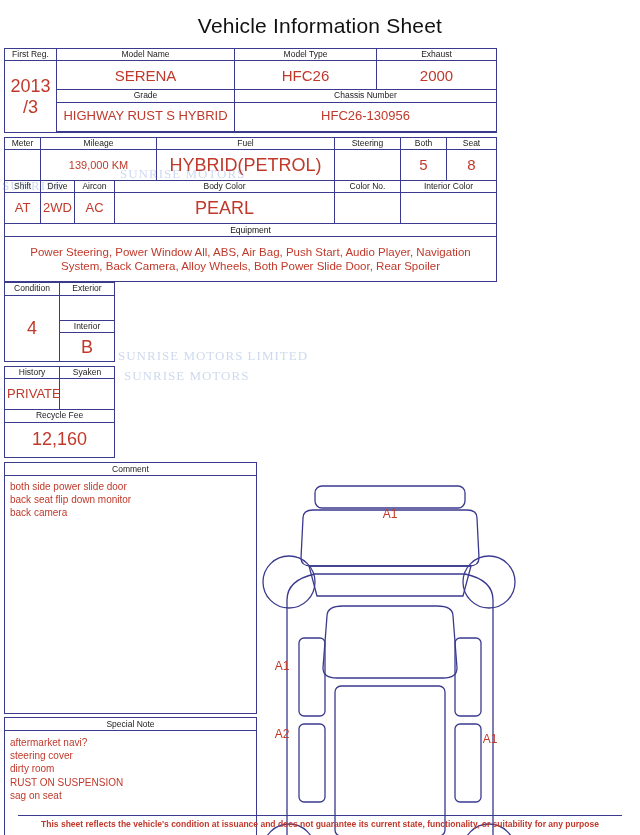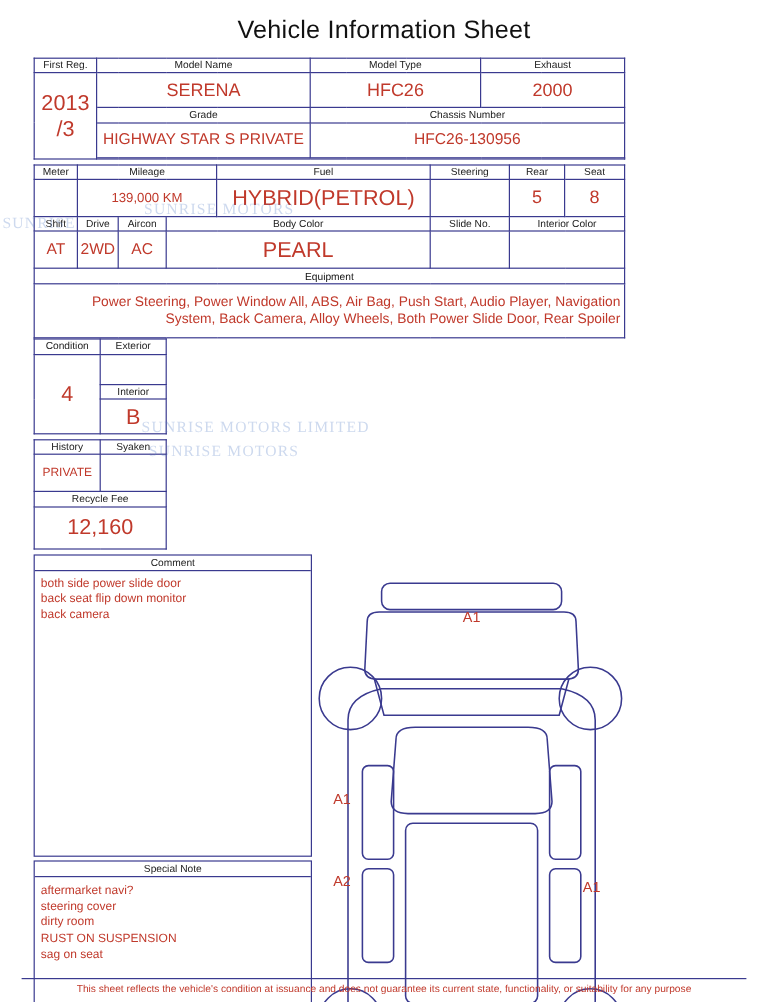--- a/index.html
+++ b/index.html
@@ -13,21 +13,21 @@
     font-family: "Liberation Sans", sans-serif;
     color: #111111;
     position: relative;
     overflow: hidden;
   }
   .sheet {
     position: relative;
     width: 640px;
     height: 835px;
     box-sizing: border-box;
-    padding: 0 28px;
+    padding: 0 4px;
   }
   .title {
     text-align: center;
     font-size: 21px;
     font-weight: normal;
     color: #111;
     padding-top: 14px;
     padding-bottom: 10px;
     letter-spacing: 0.2px;
   }
@@ -48,21 +48,21 @@
   }
   .val {
     color: #c0392b;
     text-align: center;
     font-size: 15px;
     padding: 1px 2px;
     line-height: 1.15;
     white-space: nowrap;
   }
   .val.sm { font-size: 11px; }
-  .val.xs { font-size: 10px; }
+  .val.xs { font-size: 13px; }
   .val.md { font-size: 13px; }
   .val.lg { font-size: 18px; }
   .top-wrap {
     display: flex;
     align-items: flex-start;
     gap: 0;
     flex-direction: column;
   }
   .left-block { width: 492px; }
   .right-block { width: 110px; }
@@ -74,21 +74,21 @@
   .equip-head {
     font-size: 8.5px;
     text-align: center;
     padding: 1px;
   }
   .equip-body {
     color: #c0392b;
     font-size: 11.5px;
     line-height: 1.25;
     padding: 2px 3px;
-    text-align: right;
+    text-align: center;
   }
 
   
   .lower {
     display: flex;
     margin-top: 4px;
   }
   .comment-col {
     width: 253px;
   }
@@ -125,20 +125,21 @@
     position: absolute;
     left: 0;
     right: 0;
     bottom: 6px;
     text-align: center;
     font-size: 8.5px;
     color: #c0392b;
     padding-top: 3px;
     border-top: 1px solid #3a3a8f;
     margin: 0 18px;
+    font-weight: bold;
   }
   .wm {
     position: absolute;
     color: rgba(90,130,200,0.30);
     font-size: 13px;
     font-family: "Liberation Serif", serif;
     letter-spacing: 1px;
     pointer-events: none;
     white-space: nowrap;
   }
@@ -181,21 +182,21 @@
             </td>
             <td class="val" colspan="4" style="height:26px">SERENA</td>
             <td class="val" colspan="3">HFC26</td>
             <td class="val" colspan="2">2000</td>
           </tr>
           <tr>
             <td class="lbl" colspan="4">Grade</td>
             <td class="lbl" colspan="5">Chassis Number</td>
           </tr>
           <tr>
-            <td class="val md" colspan="4" style="height:26px">HIGHWAY STAR S PRIVATE</td>
+            <td class="val md" colspan="4" style="height:26px">HIGHWAY RUST S HYBRID</td>
             <td class="val md" colspan="5">HFC26-130956</td>
           </tr>
           <tr style="visibility:hidden;height:0">
             <td class="nb" colspan="9" style="height:0;padding:0"></td>
           </tr>
         </tbody>
       </table>
 
       <table class="grid t-main" style="margin-top:4px">
         <colgroup>
@@ -207,37 +208,37 @@
             <col style="width:66px">
             <col style="width:46px">
             <col style="width:50px">
         </colgroup>
         <tbody>
           <tr>
             <td class="lbl">Meter</td>
             <td class="lbl" colspan="3">Mileage</td>
             <td class="lbl">Fuel</td>
             <td class="lbl">Steering</td>
-            <td class="lbl">Rear</td>
+            <td class="lbl">Both</td>
             <td class="lbl">Seat</td>
           </tr>
           <tr>
             <td class="val sm"></td>
             <td class="val sm" colspan="3" style="height:28px">139,000 KM</td>
             <td class="val lg">HYBRID(PETROL)</td>
             <td class="val"></td>
             <td class="val">5</td>
             <td class="val">8</td>
           </tr>
           <tr>
             <td class="lbl">Shift</td>
             <td class="lbl">Drive</td>
             <td class="lbl">Aircon</td>
             <td class="lbl" colspan="2">Body Color</td>
-            <td class="lbl">Slide No.</td>
+            <td class="lbl">Color No.</td>
             <td class="lbl" colspan="2">Interior Color</td>
           </tr>
           <tr>
             <td class="val md" style="height:28px">AT</td>
             <td class="val md">2WD</td>
             <td class="val md">AC</td>
             <td class="val lg" colspan="2">PEARL</td>
             <td class="val"></td>
             <td class="val" colspan="2"></td>
           </tr>

